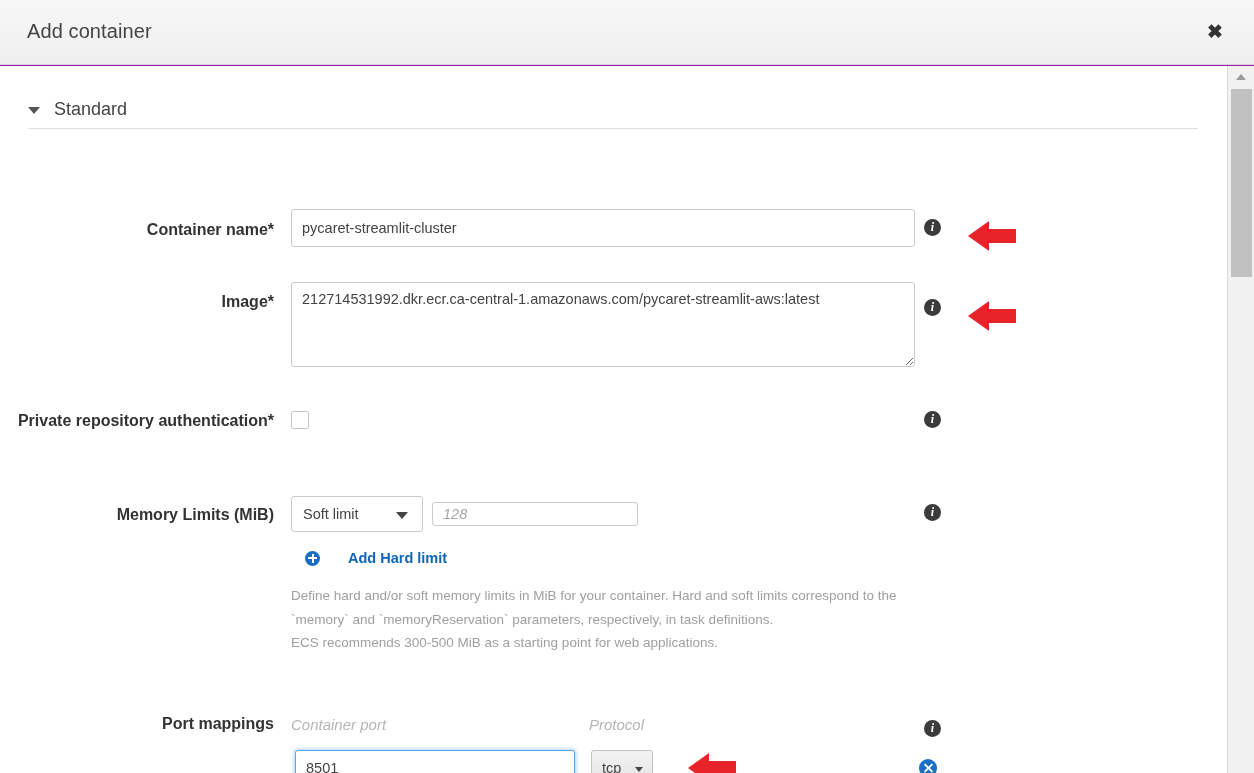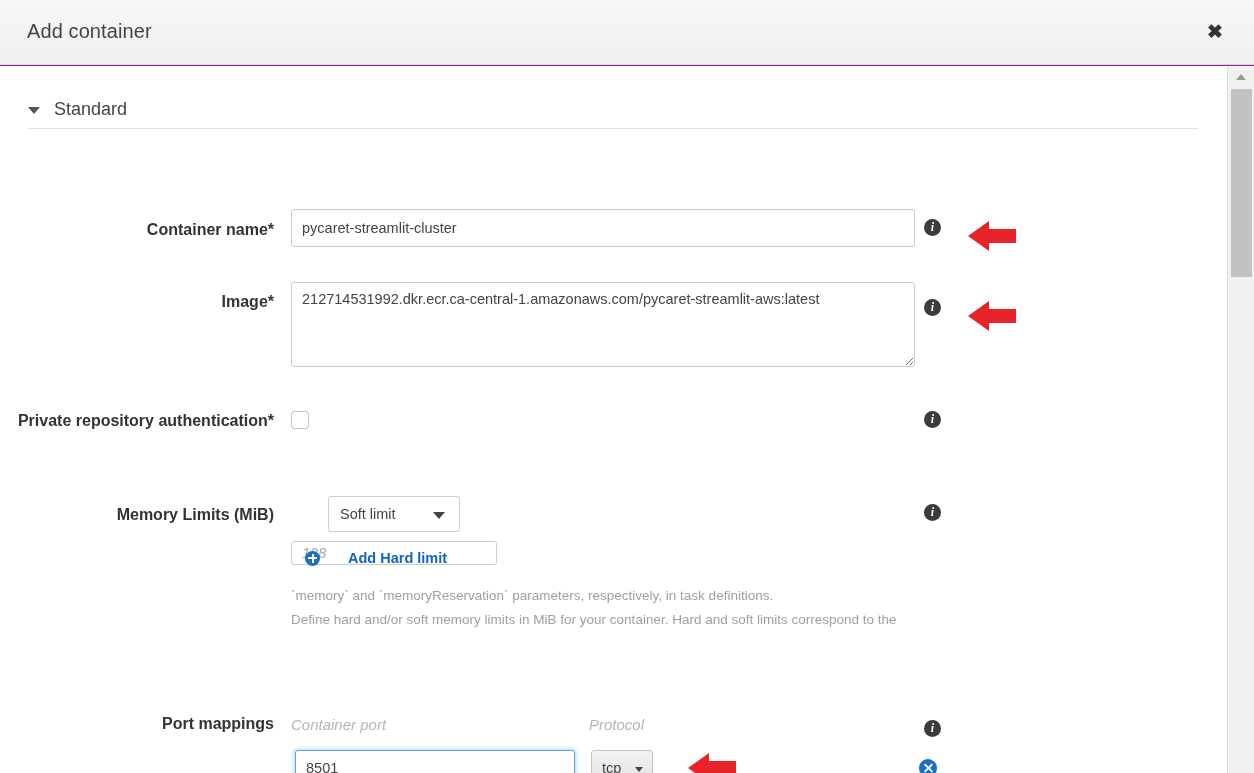--- a/index.html
+++ b/index.html
@@ -206,21 +206,21 @@
     cursor: pointer;
     display: block;
   }
   #row-auth .field-control { top: 2px; }
   #row-auth .info-icon { left: 924px; top: 2px; }
 
   
   #row-memory { top: 430px; }
   #row-memory .field-label { top: 8px; }
   #row-memory .field-control { top: 0; }
-  .memrow { display: flex; align-items: center; gap: 9px; flex-direction: column; }
+  .memrow { display: flex; align-items: center; gap: 9px; }
   .select-box {
     position: relative;
     width: 132px; height: 36px;
     border: 1px solid #cccccc;
     border-radius: 3px;
     background: #ffffff;
     font-size: 14.5px;
     color: #444444;
     line-height: 34px;
     padding-left: 11px;
@@ -433,22 +433,23 @@
       </div>
       <div class="info-icon">i</div>
     </div>
 
     <div class="add-link" id="link-add-hard-limit">
       <span class="plus-icon"></span>
       <span>Add Hard limit</span>
     </div>
 
     <div class="help-text">
+      <div>Define hard and/or soft memory limits in MiB for your container. Hard and soft limits correspond to the</div>
       <div>`memory` and `memoryReservation` parameters, respectively, in task definitions.</div>
-      <div>Define hard and/or soft memory limits in MiB for your container. Hard and soft limits correspond to the</div>
+      <div>ECS recommends 300-500 MiB as a starting point for web applications.</div>
     </div>
 
     <div class="field-row" id="row-ports">
       <div class="field-label">Port mappings</div>
       <div class="info-icon">i</div>
     </div>
 
     <div class="port-heads">
       <span class="ph-container">Container port</span>
       <span class="ph-protocol">Protocol</span>

